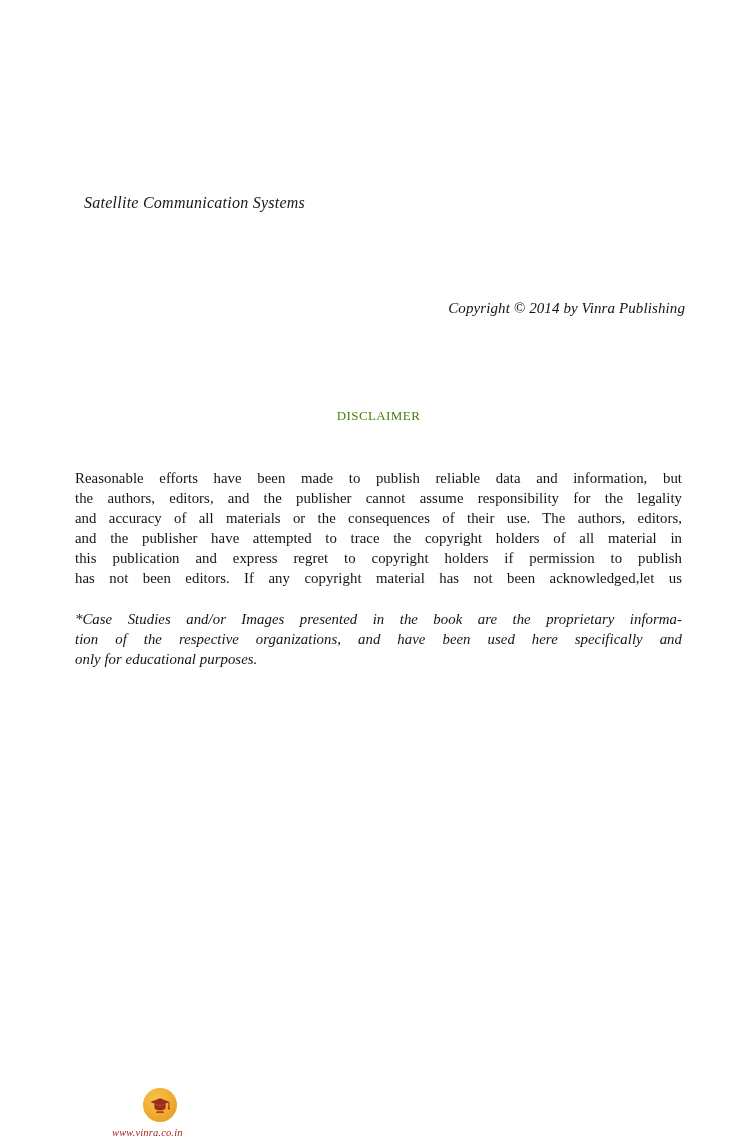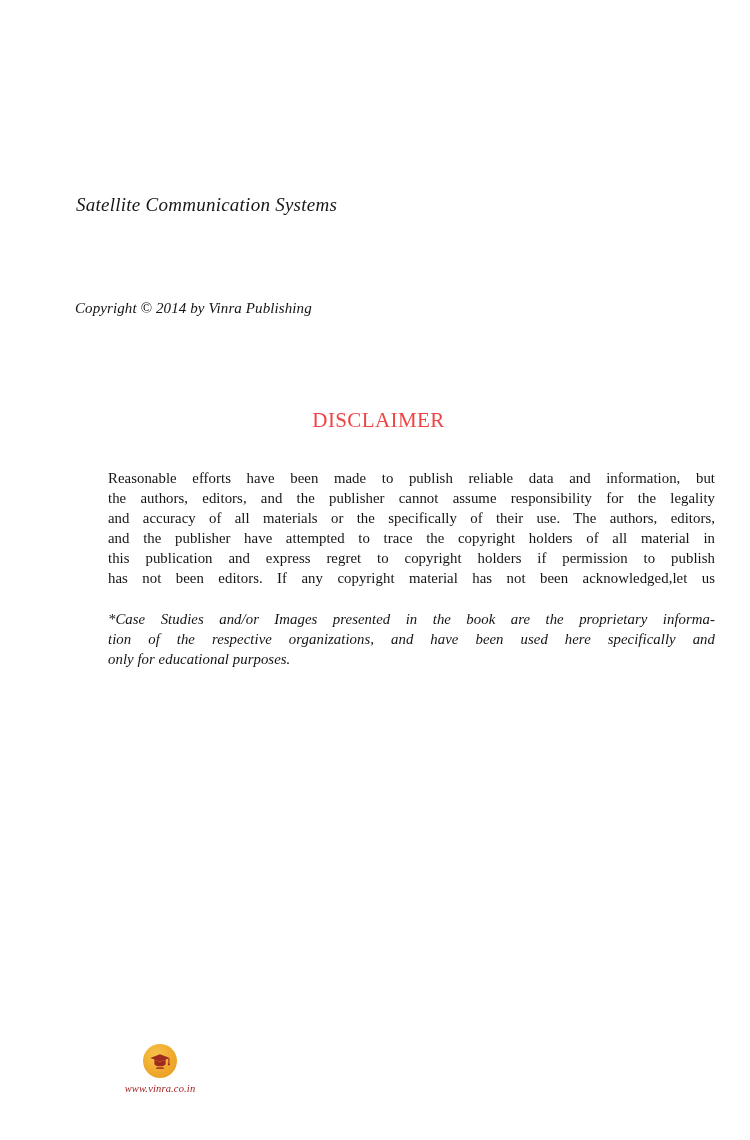--- a/index.html
+++ b/index.html
@@ -21,62 +21,62 @@
     position: absolute;
     inset: 0;
     width: 750px;
     height: 1140px;
     background: #ffffff;
   }
 
   
   .book-title {
     position: absolute;
-    left: 76px;
+    left: 84px;
     top: 194px;
     width: 610px;
     font-style: italic;
-    font-size: 19px;
+    font-size: 16px;
     letter-spacing: 0.25px;
     color: #171717;
     white-space: nowrap;
   }
 
   
   .copyright-line {
     position: absolute;
     left: 75px;
     top: 300px;
     width: 610px;
     font-style: italic;
     font-size: 15px;
     letter-spacing: 0.1px;
     color: #131313;
     white-space: nowrap;
+    text-align: right;
   }
 
   
   .disclaimer-heading {
     position: absolute;
     left: 75px;
     top: 408px;
     width: 607px;
     text-align: center;
-    font-size: 21px;
+    font-size: 13px;
     letter-spacing: 0.4px;
-    color: #ef4444;
+    color: #4d7c0f;
   }
 
   
   .body-block {
     position: absolute;
     left: 75px;
     top: 468px;
     width: 607px;
-    margin-left: 33px;
   }
   .para {
     margin: 0;
     text-align: justify;
     text-justify: inter-word;
     font-size: 14.8px;
     line-height: 20.1px;
     color: #131313;
     letter-spacing: 0.05px;
   }
@@ -92,23 +92,23 @@
     white-space: pre-wrap;
   }
   .ln.last {
     text-align-last: left;
   }
 
   
   .logo-wrap {
     position: absolute;
     left: 112px;
-    top: 1040px;
+    top: 1084px;
     width: 96px;
-    text-align: center;
+    text-align: left;
   }
   .logo-mark {
     width: 34px;
     height: 34px;
     margin: 4px auto 0;
     border-radius: 50%;
     background: radial-gradient(circle at 38% 32%, #f6c24a 0%, #efa82c 58%, #e09a22 100%);
     position: relative;
     display: block;
   }
@@ -138,21 +138,21 @@
 
   <div class="copyright-line">Copyright © 2014 by Vinra Publishing</div>
 
   <div class="disclaimer-heading">DISCLAIMER</div>
 
   <div class="body-block">
 
     <p class="para">
       <span class="ln">Reasonable efforts have been made to publish reliable data and information, but</span>
       <span class="ln">the authors, editors, and the publisher cannot assume responsibility for the legality</span>
-      <span class="ln">and accuracy of all materials or the specifically of their use. The authors, editors,</span>
+      <span class="ln">and accuracy of all materials or the consequences of their use. The authors, editors,</span>
       <span class="ln">and the publisher have attempted to trace the copyright holders of all material in</span>
       <span class="ln">this publication and express regret to copyright holders if permission to publish</span>
       <span class="ln">has not been editors. If any copyright material has not been acknowledged,let us</span>
     </p>
 
     <p class="para">
       <span class="ln">*Case Studies and/or Images presented in the book are the proprietary informa-</span>
       <span class="ln">tion of the respective organizations, and have been used here specifically and</span>
       <span class="ln last">only for educational purposes.</span>
     </p>

